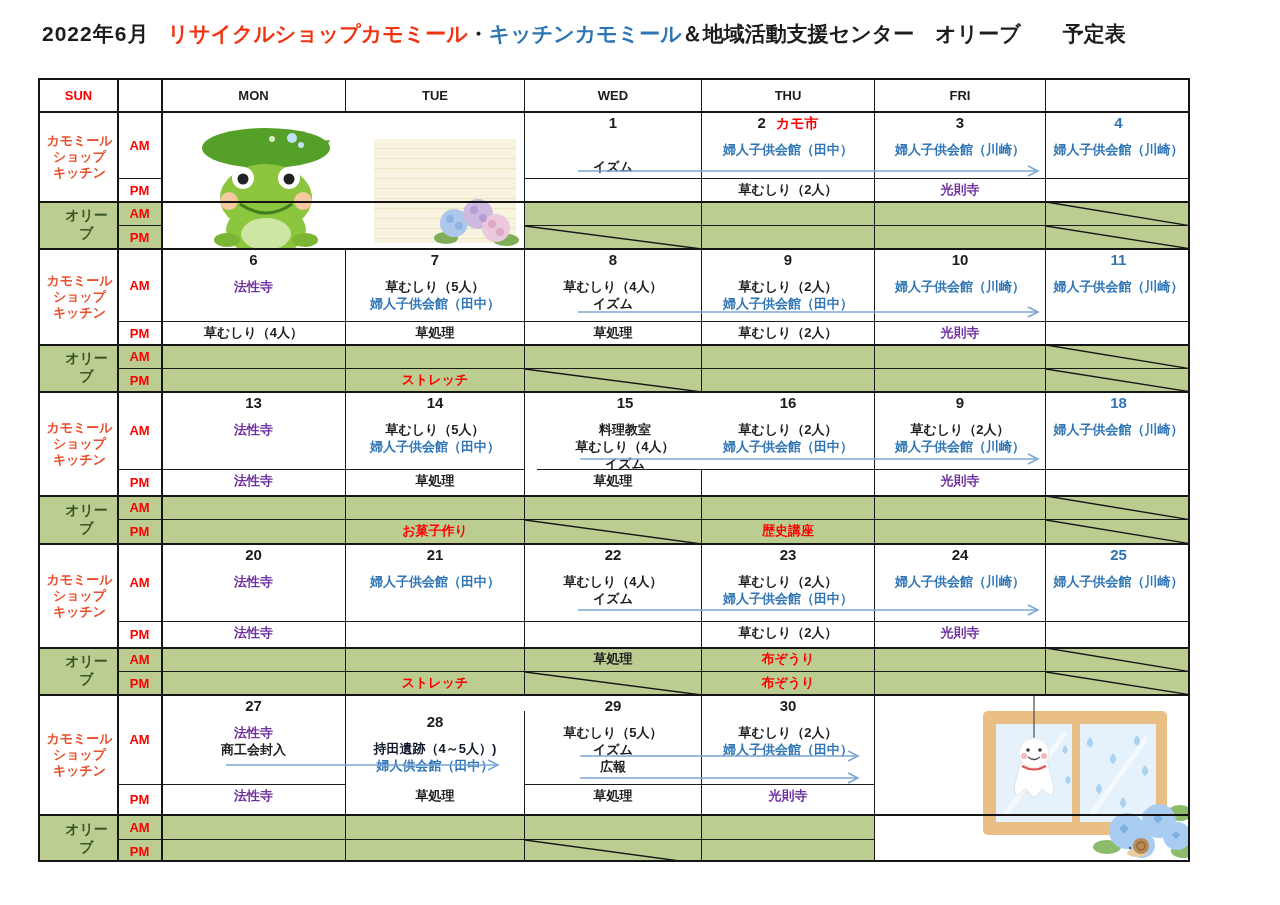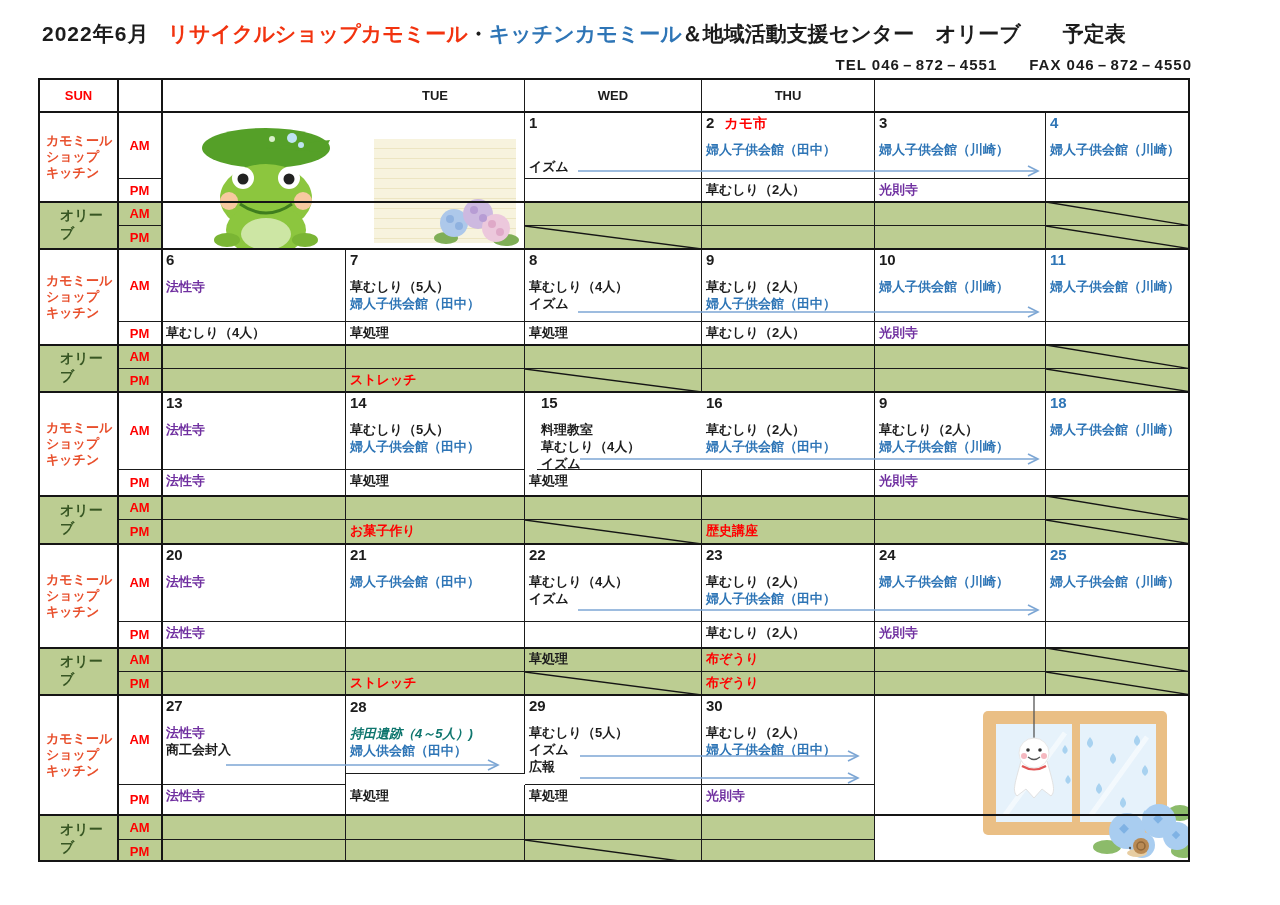--- a/index.html
+++ b/index.html
@@ -1,18 +1,18 @@
 <!DOCTYPE html>
 <html><head>
 <meta charset="utf-8">
 <style>
   html,body{margin:0;padding:0;background:#fff;}
   body{width:1280px;height:905px;position:relative;overflow:hidden;
        font-family:"Liberation Sans","DejaVu Sans",sans-serif;color:#1c1c1c;}
-  #page{position:absolute;inset:0;background:#fff;}
+  #page{position:absolute;inset:0;background:#fff;text-align:center;}
   
   #title-row{position:absolute;left:42px;top:20px;white-space:nowrap;font-weight:700;font-size:21px;}
   #title-row .t-month{letter-spacing:1px;margin-right:18px;}
   #title-row .t-shop1{color:#f2330f;}
   #title-row .t-sep{color:#1c1c1c;}
   #title-row .t-shop2{color:#2e75b6;}
   #title-row .t-suffix{color:#1c1c1c;}
   #contact-line{position:absolute;right:88px;top:56px;font-weight:700;font-size:15px;letter-spacing:1px;}
   
   #calendar{position:absolute;left:38px;top:78px;width:1152px;height:784px;
@@ -49,21 +49,20 @@
 </style>
 </head>
 <body>
 
 <div id="page">
 
   <div id="title-row">
     <span class="t-month">2022年6月</span><span class="t-shop1">リサイクルショップカモミール</span><span class="t-sep">・</span><span class="t-shop2">キッチンカモミール</span><span class="t-suffix">＆地域活動支援センター　オリーブ　　予定表</span>
   </div>
 
-  <div id="contact-line">TEL 046－872－4551　　FAX 046－872－4550</div>
 
   <div id="calendar">
 
     <div id="notice-cell">
       <div id="memo-paper"></div>
       <svg id="frog-svg" width="168" height="122" viewBox="0 0 168 122">
         <path d="M74,32 L64,100" stroke="#4e941f" stroke-width="4" fill="none"></path>
         <ellipse cx="92" cy="22" rx="64" ry="20" fill="#55a028"></ellipse>
         <path d="M92,22 L156,14 L150,26 Z" fill="#55a028"></path>
         <circle cx="98" cy="13" r="3" fill="#d9efc9"></circle>
@@ -141,23 +140,25 @@
           <ellipse cx="262" cy="158" rx="10" ry="4" fill="#e7cda2"></ellipse>
           <circle cx="266" cy="151" r="8" fill="#b98a54"></circle>
           <circle cx="266" cy="151" r="4" fill="none" stroke="#8f6638" stroke-width="1.5"></circle>
           <circle cx="255" cy="153" r="1.2" fill="#555555"></circle>
         </g>
       </svg>
     </div>
 
   <div class="cell header-cell" style="left: 0px; top: 0px; width: 78px; height: 32px; color: rgb(255, 0, 0);">SUN</div>
       <div class="cell header-cell" style="left: 78px; top: 0px; width: 44px; height: 32px; color: rgb(28, 28, 28);"></div>
+      <div class="cell header-cell" style="left: 122px; top: 0px; width: 184px; height: 32px; color: rgb(28, 28, 28);">MON</div>
       <div class="cell header-cell" style="left: 306px; top: 0px; width: 179px; height: 32px; color: rgb(28, 28, 28);">TUE</div>
       <div class="cell header-cell" style="left: 662px; top: 0px; width: 173px; height: 32px; color: rgb(28, 28, 28);">THU</div>
       <div class="cell header-cell" style="left: 485px; top: 0px; width: 177px; height: 32px; color: rgb(28, 28, 28);">WED</div>
+      <div class="cell header-cell" style="left: 835px; top: 0px; width: 171px; height: 32px; color: rgb(28, 28, 28);">FRI</div>
       <div class="cell label-kamomile" style="left: 0px; top: 32px; width: 78px; height: 90px;">
         <div>カモミール</div>
         <div>ショップ</div>
         <div>キッチン</div>
       </div>
       <div class="cell green label-olive" style="left: 0px; top: 122px; width: 78px; height: 47px;">オリーブ</div>
       <div class="cell ampm" style="left: 78px; top: 32px; width: 44px; height: 67px;">AM</div>
       <div class="cell ampm" style="left: 78px; top: 99px; width: 44px; height: 23px;">PM</div>
       <div class="cell green ampm" style="left: 78px; top: 122px; width: 44px; height: 24px;">AM</div>
       <div class="cell green ampm" style="left: 78px; top: 146px; width: 44px; height: 23px;">PM</div>
@@ -458,23 +459,23 @@
       <div class="cell" style="left: 122px; top: 615px; width: 184px; height: 90px;">
         <div class="date">27</div>
         <div class="line" style="color: rgb(112, 48, 160);">法性寺</div>
         <div class="line" style="color: rgb(28, 28, 28);">商工会封入</div>
       </div>
       <div class="cell" style="left: 122px; top: 705px; width: 184px; height: 30px;">
         <div class="line" style="color: rgb(112, 48, 160);">法性寺</div>
       </div>
       <div class="cell green" style="left: 122px; top: 735px; width: 184px; height: 25px;"></div>
       <div class="cell green" style="left: 122px; top: 760px; width: 184px; height: 24px;"></div>
-      <div class="cell" style="left: 306px; top: 616px; width: 179px; height: 78px;">
+      <div class="cell" style="left: 306px; top: 631px; width: 179px; height: 78px;">
         <div class="date">28</div>
-        <div class="line" style="color: #0f766e; font-style: italic;">持田遺跡（4～5人）)</div>
+        <div class="line" style="color: #0f172a;">持田遺跡（4～5人）)</div>
         <div class="line" style="color: rgb(46, 117, 182);">婦人供会館（田中）</div>
       </div>
       <div class="cell" style="left: 306px; top: 705px; width: 179px; height: 30px;">
         <div class="line" style="color: rgb(28, 28, 28);">草処理</div>
       </div>
       <div class="cell green" style="left: 306px; top: 735px; width: 179px; height: 25px;"></div>
       <div class="cell green" style="left: 306px; top: 760px; width: 179px; height: 24px;"></div>
       <div class="cell" style="left: 485px; top: 615px; width: 177px; height: 90px;">
         <div class="date">29</div>
         <div class="line" style="color: rgb(28, 28, 28);">草むしり（5人）</div>

